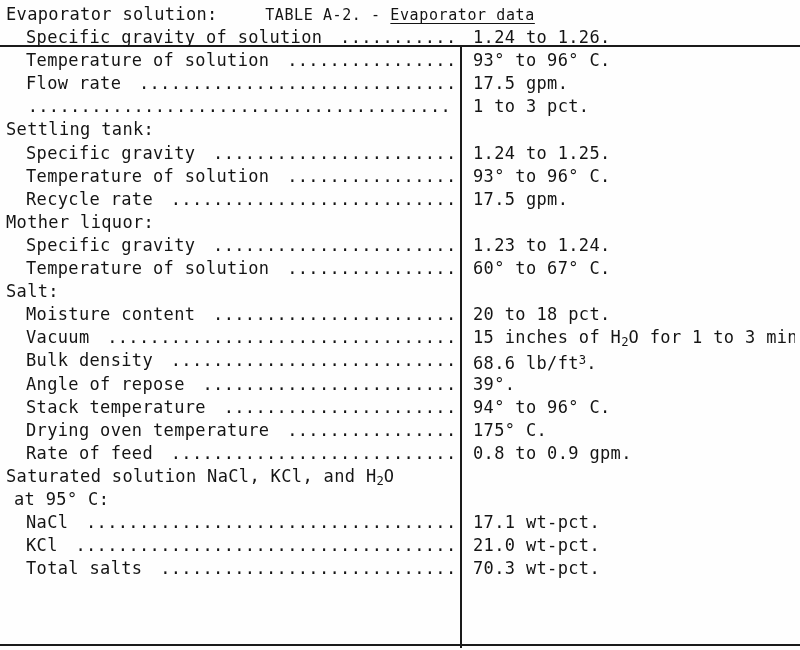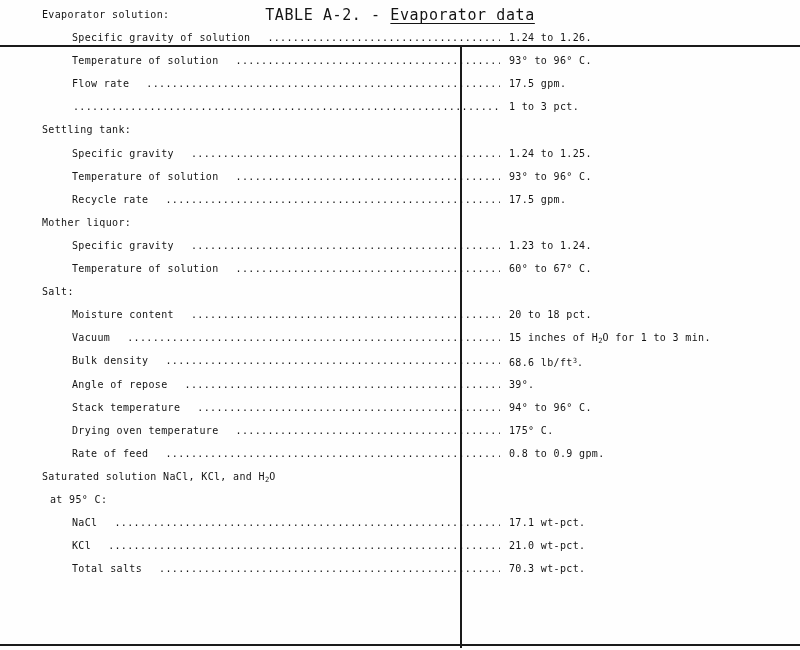--- a/index.html
+++ b/index.html
@@ -63,36 +63,35 @@
     position: absolute;
     left: 0;
     top: 3px;
     width: 800px;
   }
   .row {
     position: relative;
     height: 23.1px;
     line-height: 23.1px;
     white-space: nowrap;
-    font-size: 10px;
+    font-size: 17px;
     letter-spacing: 0.35px;
-    margin-left: 36px;
   }
 
   .label-cell {
     position: absolute;
     left: 6px;
     top: 0;
     width: 444px;
     height: 23.1px;
     display: flex;
     align-items: baseline;
     overflow: hidden;
   }
-  .label-cell.indent-1 { left: 36px; width: 428px; gap: 16px; }
+  .label-cell.indent-1 { left: 26px; width: 428px; gap: 16px; }
   .label-cell.indent-sub { left: 14px; width: 436px; }
 
   .label-text {
     flex: 0 0 auto;
   }
   .leader {
     flex: 1 1 auto;
     overflow: hidden;
     margin-left: 0.1em;
     letter-spacing: 0.35px;

